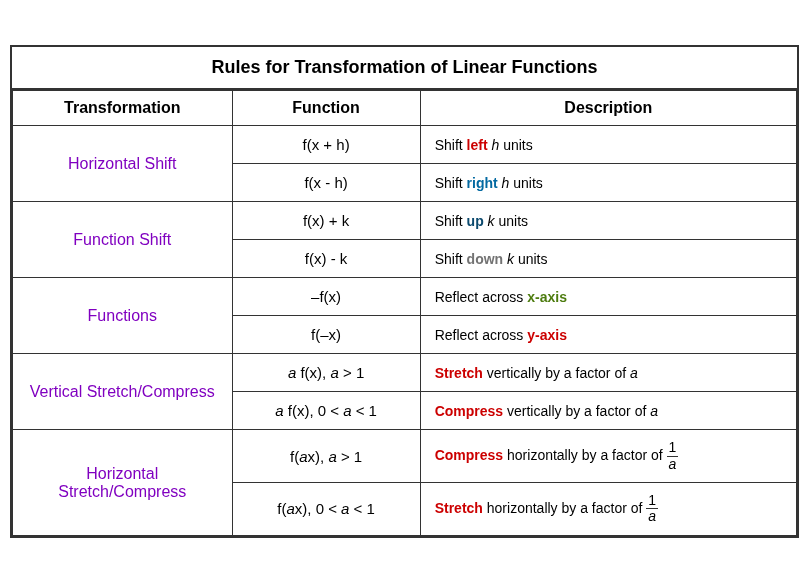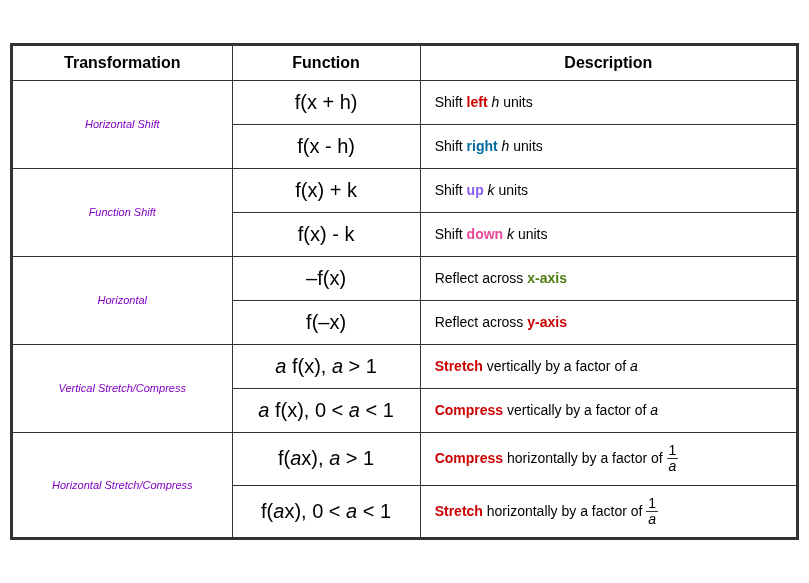--- a/index.html
+++ b/index.html
@@ -38,27 +38,26 @@
     thead th:nth-child(2) { width: 24%; }
     thead th:nth-child(3) { width: 48%; }
 
     td {
       border: 1px solid #333;
       padding: 10px 14px;
       vertical-align: middle;
     }
     .col-transform {
       text-align: center;
-      font-style: italic;
       color: #8000c0;
-      font-size: 11px;
+      font-size: 16px;
     }
     .col-function {
       text-align: center;
-      font-size: 20px;
+      font-size: 15px;
     }
     .col-description {
       font-size: 14px;
     }
 
     .fraction {
       display: inline-flex;
       flex-direction: column;
       align-items: center;
       vertical-align: middle;
@@ -70,20 +69,21 @@
       padding: 0 2px;
     }
     .fraction .denominator {
       padding: 0 2px;
     }
   </style>
 </head>
 <body>
 
 <div class="table-wrapper">
+  <div class="table-title">Rules for Transformation of Linear Functions</div>
   <table>
     <thead>
       <tr>
         <th>Transformation</th>
         <th>Function</th>
         <th>Description</th>
       </tr>
     </thead>
     <tbody id="table-body">
     <tr>
@@ -91,28 +91,28 @@
           <td class="col-function">f(x + h)</td>
           <td class="col-description">Shift <span style="color:#cc0000;font-weight:bold">left</span> <em>h</em> units</td>
         </tr>
         <tr>
           <td class="col-function">f(x  - h)</td>
           <td class="col-description">Shift <span style="color:#0369a1;font-weight:bold">right</span> <em>h</em> units</td>
         </tr>
         <tr>
           <td rowspan="2" class="col-transform">Function Shift</td>
           <td class="col-function">f(x) + k</td>
-          <td class="col-description">Shift <span style="color:#8b5cf6;font-weight:bold">up</span> <em>k</em> units</td>
+          <td class="col-description">Shift <span style="color:#0c4a6e;font-weight:bold">up</span> <em>k</em> units</td>
         </tr>
         <tr>
           <td class="col-function">f(x) - k</td>
-          <td class="col-description">Shift <span style="color:#ec4899;font-weight:bold">down</span> <em>k</em> units</td>
+          <td class="col-description">Shift <span style="color:#737373;font-weight:bold">down</span> <em>k</em> units</td>
         </tr>
         <tr>
-          <td rowspan="2" class="col-transform">Horizontal</td>
+          <td rowspan="2" class="col-transform">Functions</td>
           <td class="col-function">–f(x)</td>
           <td class="col-description">Reflect across <span style="color:#4d7c0f;font-weight:bold">x-axis</span></td>
         </tr>
         <tr>
           <td class="col-function">f(–x)</td>
           <td class="col-description">Reflect across <span style="color:#cc0000;font-weight:bold">y-axis</span></td>
         </tr>
         <tr>
           <td rowspan="2" class="col-transform">Vertical Stretch/Compress</td>
           <td class="col-function"><em>a</em> f(x), <em>a</em> &gt; 1</td>

